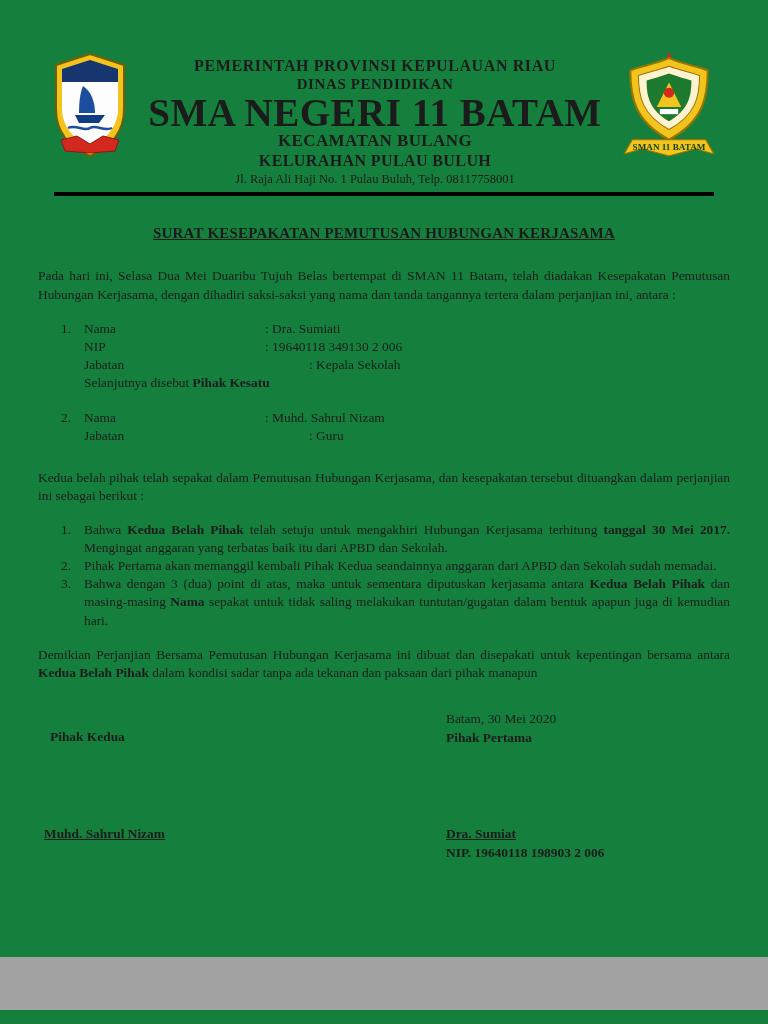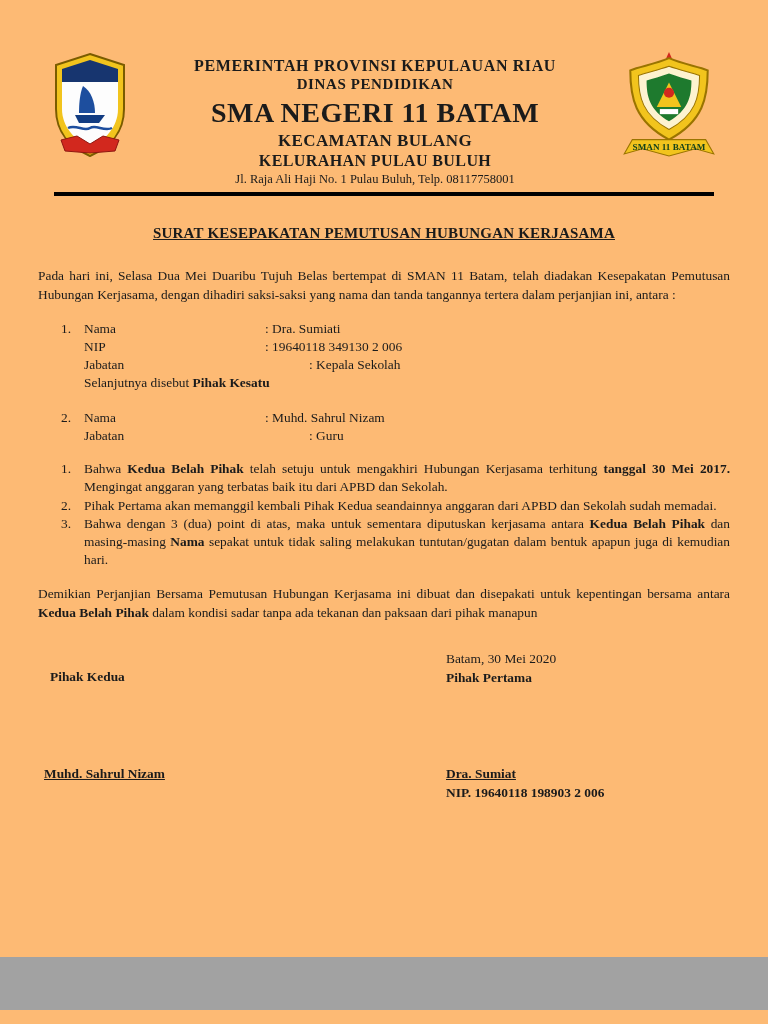--- a/index.html
+++ b/index.html
@@ -1,34 +1,34 @@
 <!DOCTYPE html>
 <html><head>
 <meta charset="utf-8">
 <style>
   * { margin: 0; padding: 0; box-sizing: border-box; }
   html, body { background: #ffffff; }
   .page {
     width: 768px; height: 1024px;
     margin: 0 auto;
-    background: #fdba74;
+    background: #15803d;
     position: relative;
     overflow: hidden;
     font-family: "Liberation Serif", serif;
     color: #1b1b1b;
   }
   
   .letterhead { display: flex; align-items: flex-start; padding: 52px 52px 0 52px; }
   .logo { flex: 0 0 auto; }
   .logo.left svg { width: 76px; height: 106px; display: block; }
   .logo.right svg { width: 94px; height: 108px; display: block; }
   .head-text { flex: 1; text-align: center; padding-top: 4px; }
   .h-gov   { font-size: 16px; font-weight: bold; letter-spacing: 0.6px; line-height: 19px; }
   .h-dept  { font-size: 15px; font-weight: bold; letter-spacing: 0.6px; line-height: 18px; }
-  .h-school{ font-size: 28px; font-weight: bold; letter-spacing: 0.5px; line-height: 37px; margin-top: 1px; }
+  .h-school{ font-size: 39px; font-weight: bold; letter-spacing: 0.5px; line-height: 37px; margin-top: 1px; }
   .h-dist  { font-size: 17px; font-weight: bold; letter-spacing: 0.4px; line-height: 20px; }
   .h-vill  { font-size: 16px; font-weight: bold; letter-spacing: 0.4px; line-height: 19px; }
   .h-addr  { font-size: 12.5px; line-height: 16px; margin-top: 1px; }
   .rule { height: 4px; background: #000; margin: 5px 54px 0 54px; }
 
   
   .letter-body { padding: 0 38px; font-size: 13.4px; line-height: 1.36; text-align: justify; }
   .title {
     text-align: center; font-weight: bold; font-size: 15px;
     text-decoration: underline; margin-top: 27px; letter-spacing: 0.2px;
@@ -145,20 +145,21 @@
           <span class="plabel">Nama</span>
           <span class="pvalue">: Muhd. Sahrul Nizam</span>
         </div>
         <div class="prow">
           <span class="plabel">Jabatan</span>
           <span class="pvalue jab">: Guru</span>
         </div>
       </div>
     </div>
 
+    <p class="para">Kedua belah pihak telah sepakat dalam Pemutusan Hubungan Kerjasama, dan kesepakatan tersebut dituangkan dalam perjanjian ini sebagai berikut :</p>
 
     <div class="agreement">
       <div class="item">
         <div class="inum">1.</div>
         <div class="itext"><span>Bahwa </span><span class="b">Kedua Belah Pihak</span><span> telah setuju untuk mengakhiri Hubungan Kerjasama terhitung </span><span class="b">tanggal 30 Mei 2017.</span><span> Mengingat anggaran yang terbatas baik itu dari APBD dan Sekolah.</span></div>
       </div>
       <div class="item">
         <div class="inum">2.</div>
         <div class="itext"><span>Pihak Pertama akan memanggil kembali Pihak Kedua seandainnya anggaran dari APBD dan Sekolah sudah memadai.</span></div>
       </div>

